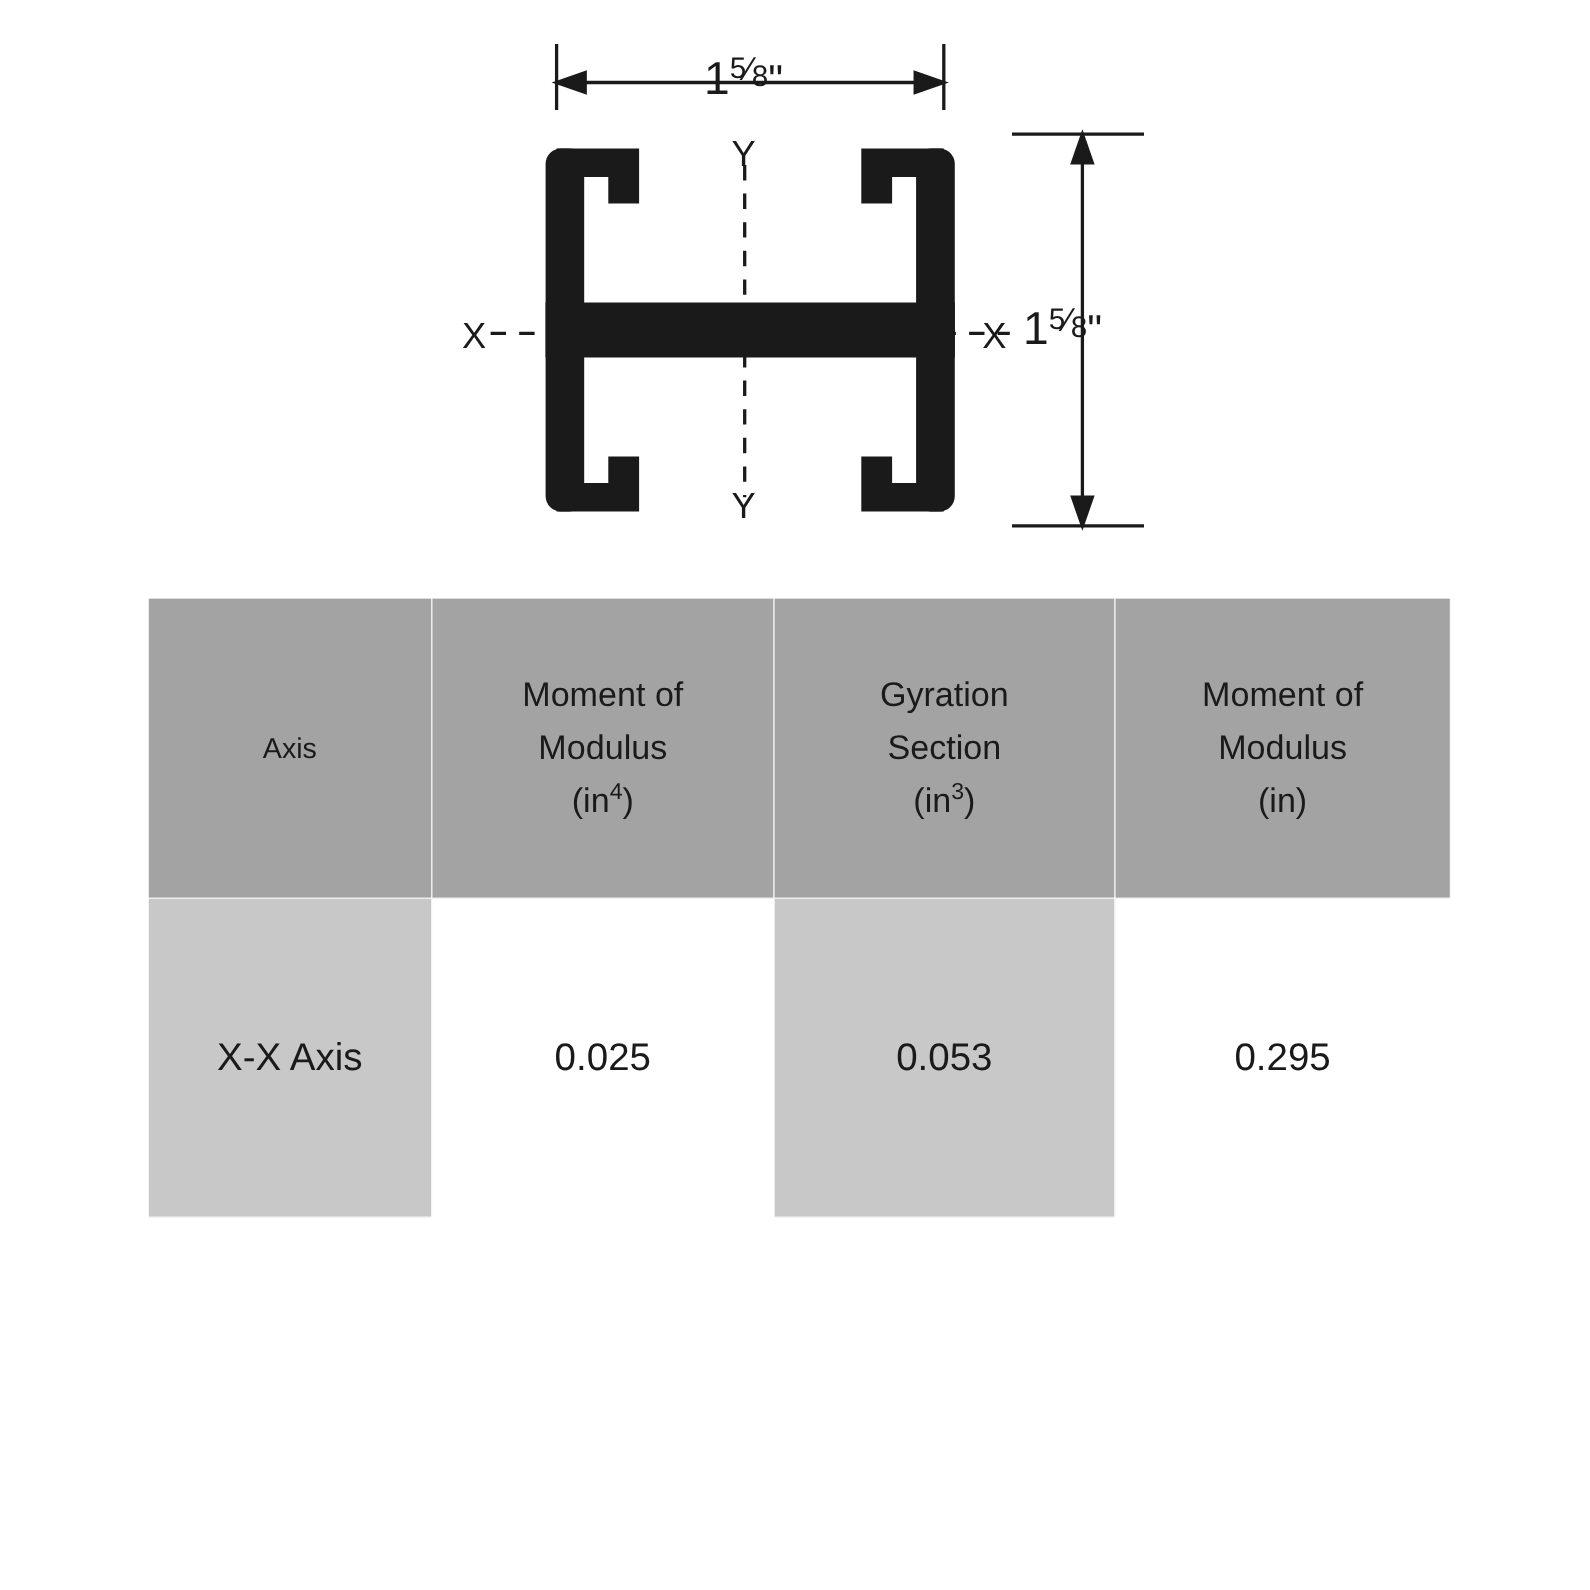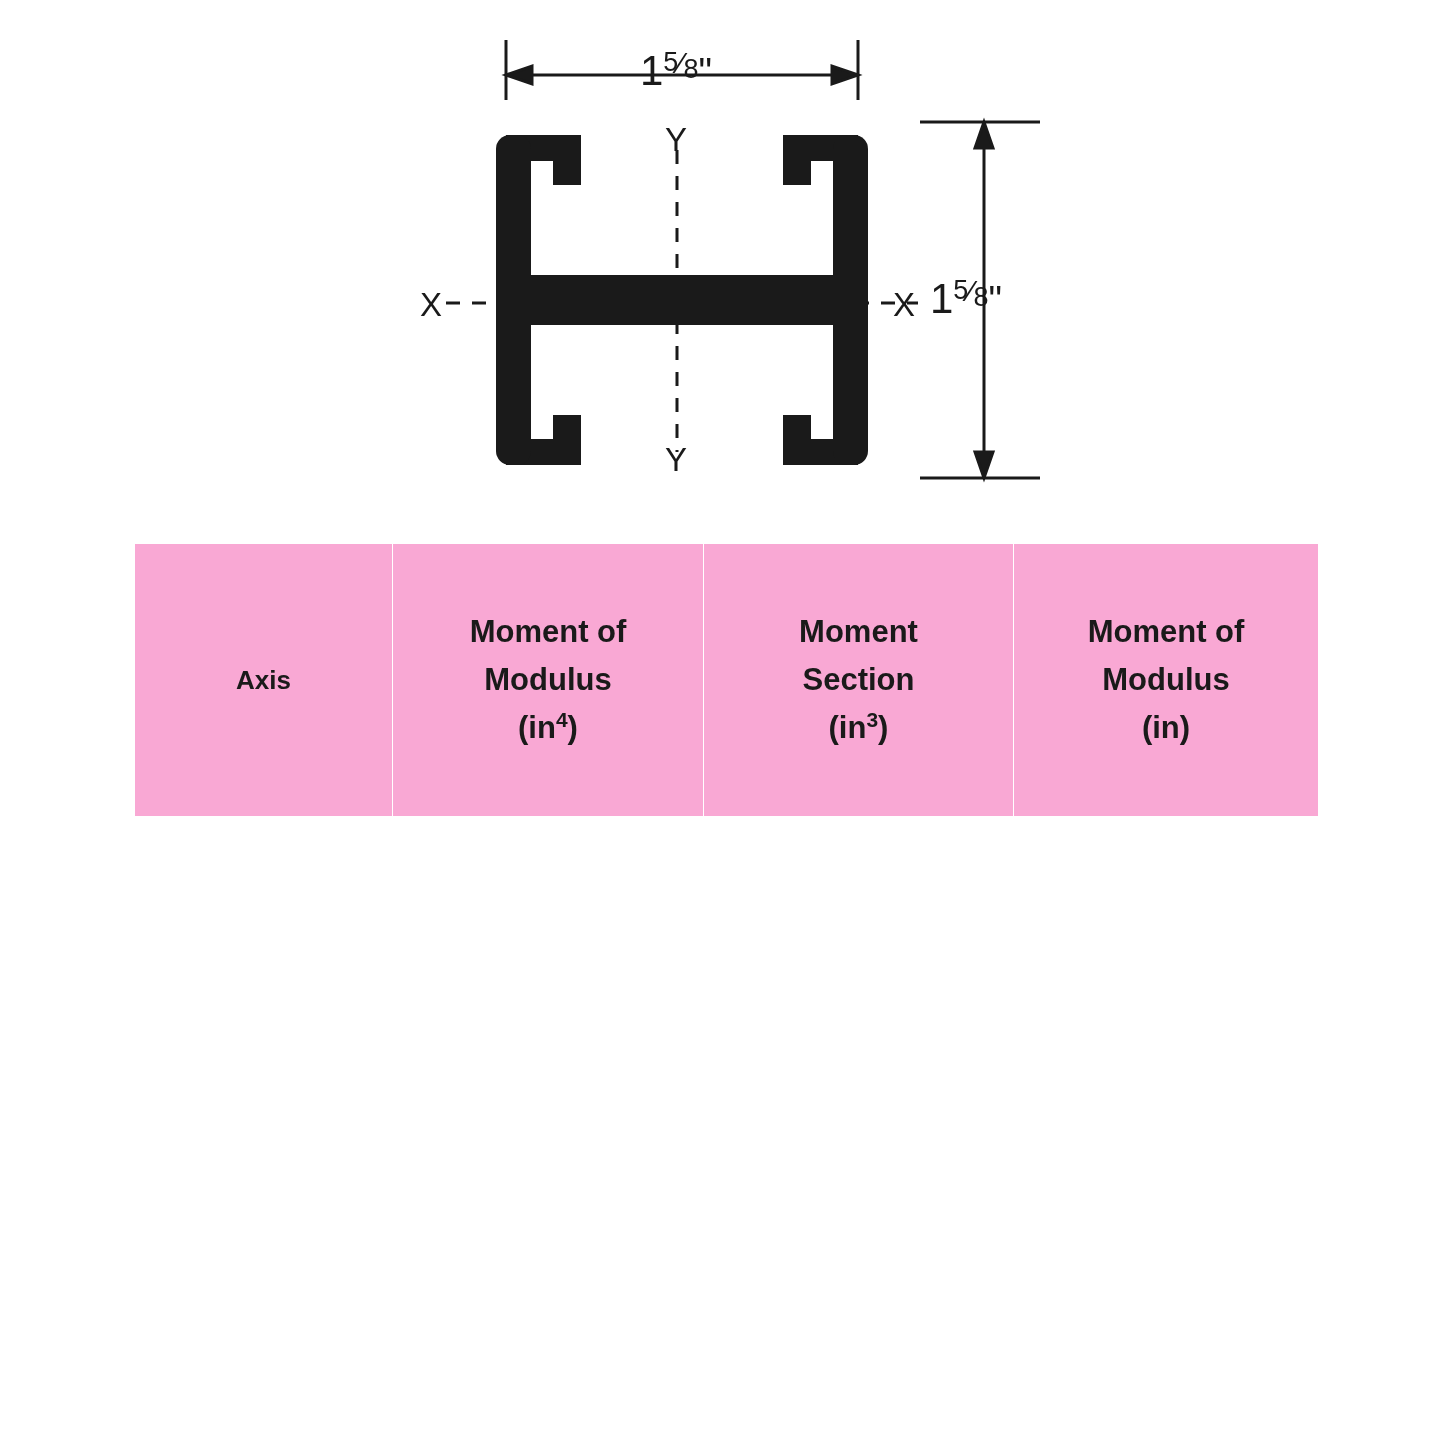--- a/index.html
+++ b/index.html
@@ -73,22 +73,22 @@
 
   #props-table td, #props-table th {
     border: 1px solid #ffffff;
     text-align: center;
     vertical-align: middle;
     padding: 0;
   }
 
   thead th {
     height: 272px;
-    background: #f9a8d4;
-    font-weight: bold;
+    background: #a3a3a3;
+    font-weight: normal;
     font-size: 31px;
     line-height: 1.55;
   }
   thead th.axis-head { font-size: 26px; }
   thead th sup { font-size: 21px; }
 
   tbody td {
     height: 289px;
     font-size: 35px;
     font-weight: normal;
@@ -209,26 +209,32 @@
   </colgroup>
   <thead>
     <tr>
       <th class="axis-head">Axis</th>
       <th>
         <span class="cell-inner">Moment of</span>
         <span class="cell-inner">Modulus</span>
         <span class="cell-inner"><span>(in</span><sup>4</sup><span>)</span></span>
       </th>
       <th>
-        <span class="cell-inner">Moment</span>
+        <span class="cell-inner">Gyration</span>
         <span class="cell-inner">Section</span>
         <span class="cell-inner"><span>(in</span><sup>3</sup><span>)</span></span>
       </th>
       <th>
         <span class="cell-inner">Moment of</span>
         <span class="cell-inner">Modulus</span>
         <span class="cell-inner">(in)</span>
       </th>
     </tr>
   </thead>
   <tbody>
+    <tr class="row-x">
+      <td class="label-cell">X-X Axis</td>
+      <td class="v-moi">0.025</td>
+      <td class="v-sm">0.053</td>
+      <td class="v-rog">0.295</td>
+    </tr>
   </tbody>
 </table>
 
 </body></html>

